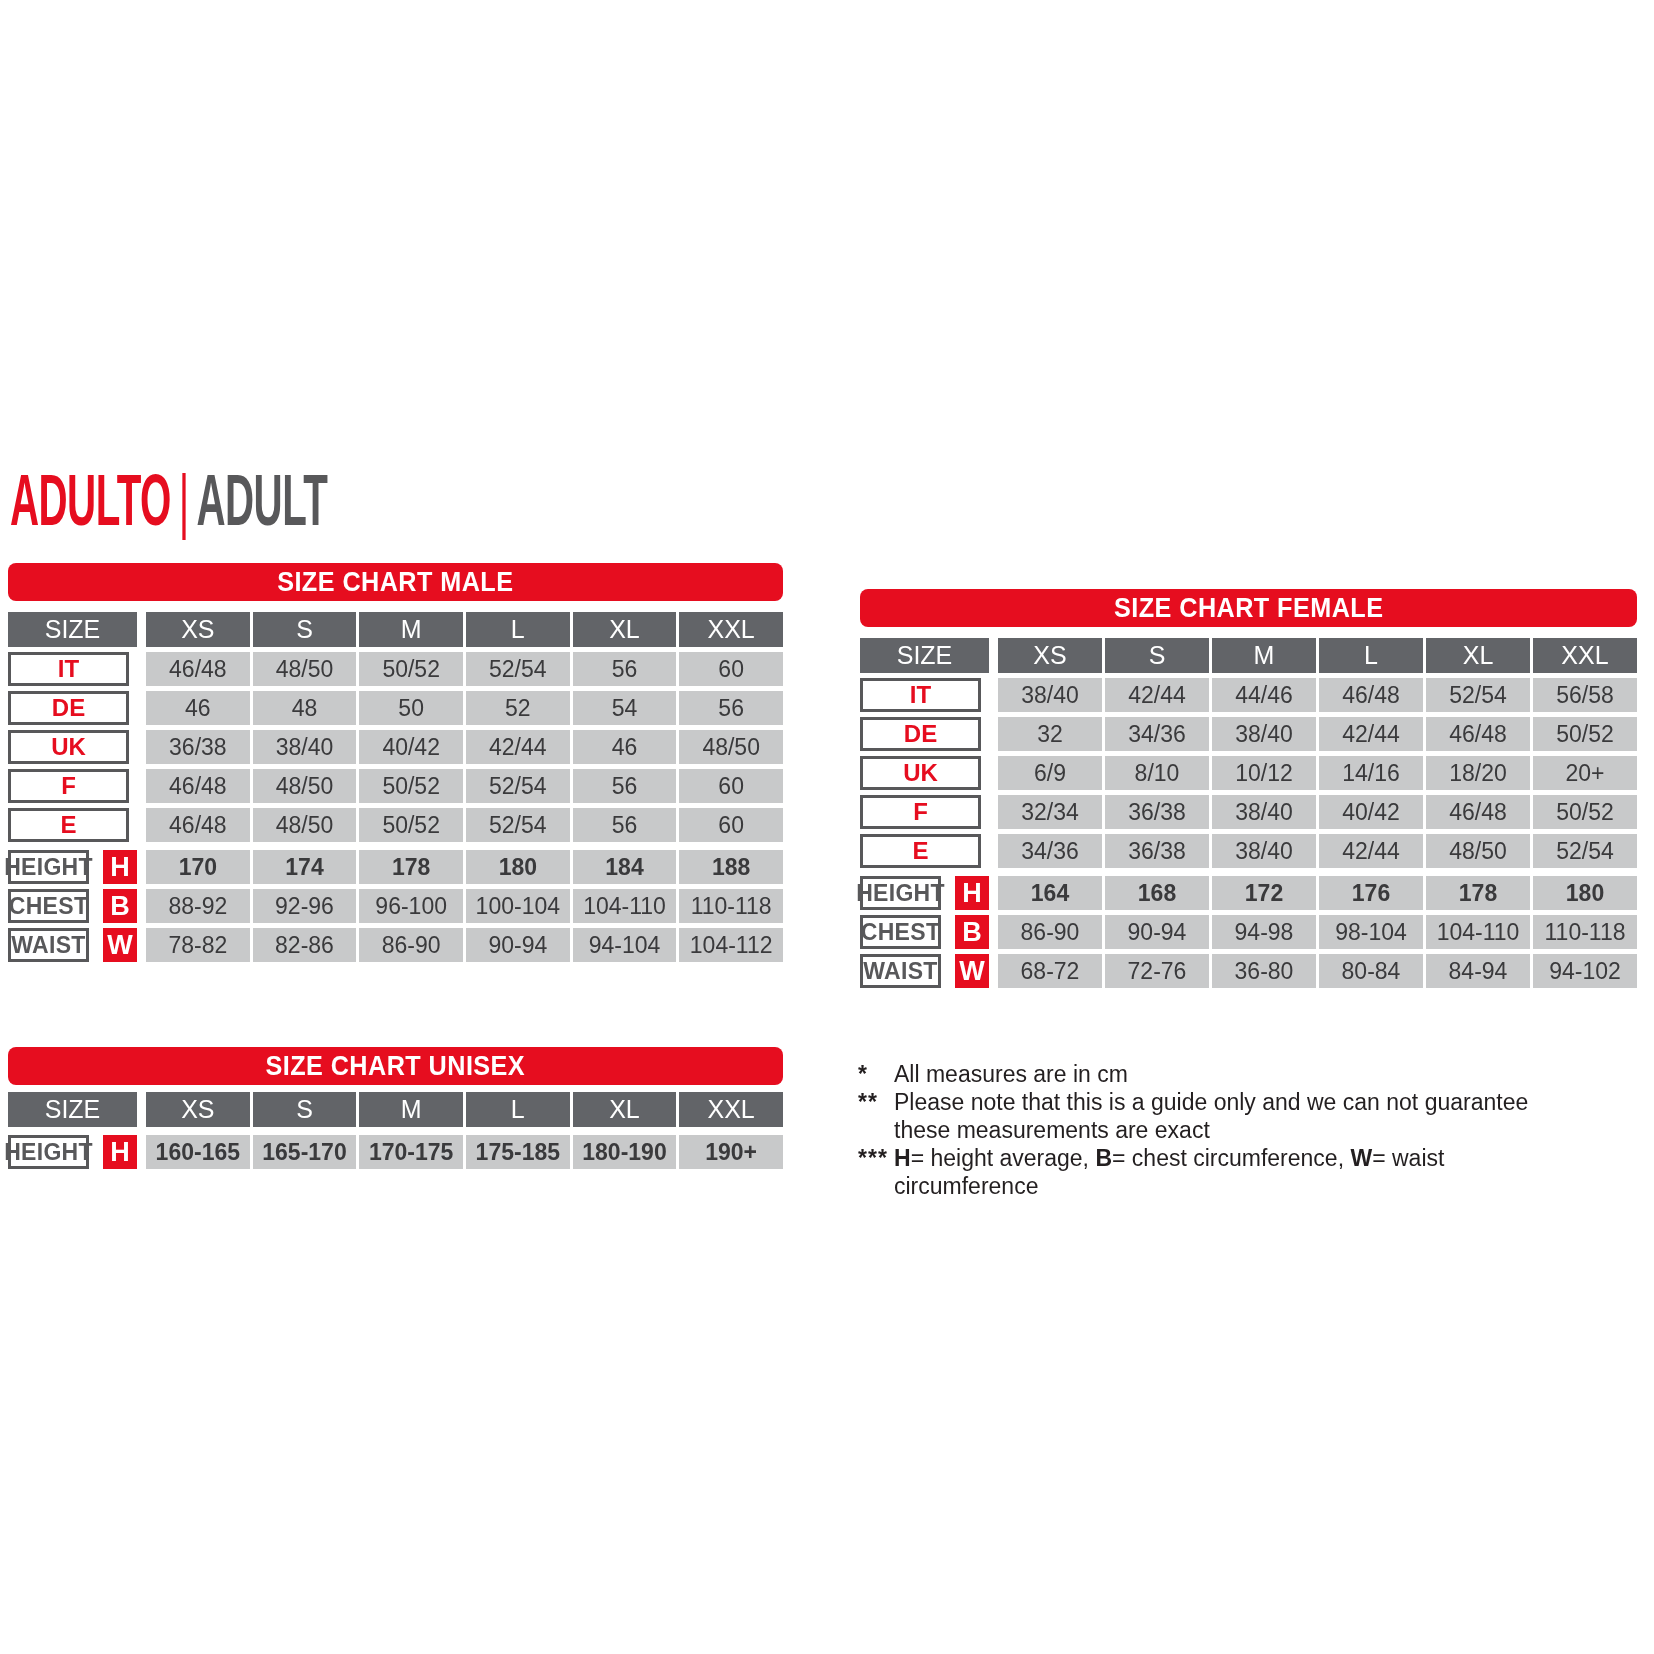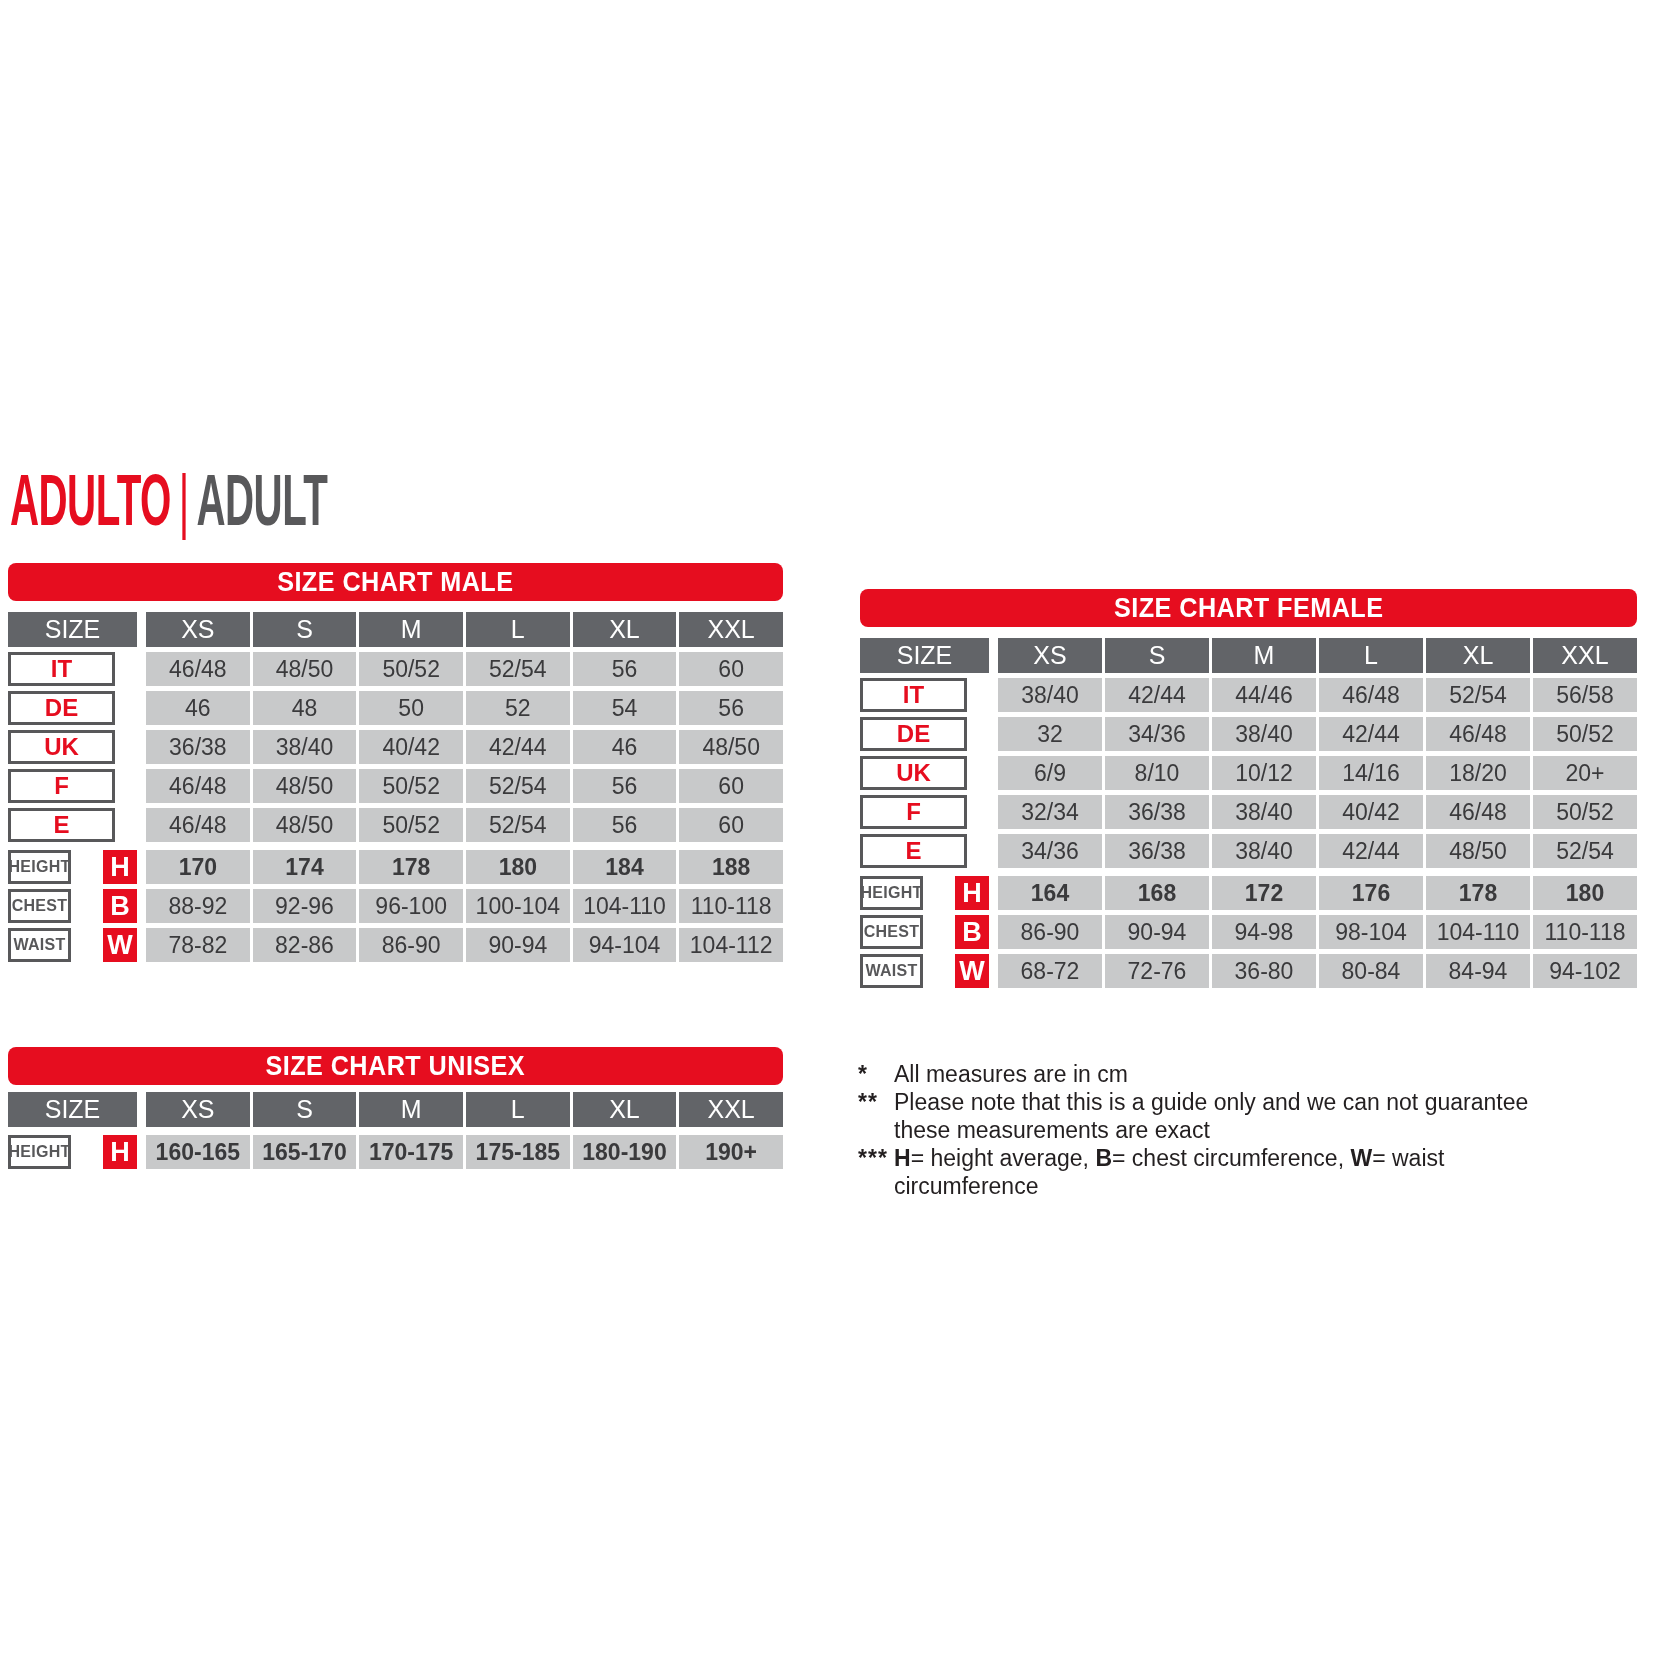--- a/index.html
+++ b/index.html
@@ -44,30 +44,30 @@
     background:var(--dkgray);color:#fff;height:35px;
     display:flex;align-items:center;justify-content:center;font-size:25px;
   }
   .c1{width:129px;}
   .vcell{
     background:var(--ltgray);color:var(--txtgray);height:34px;
     display:flex;align-items:center;justify-content:center;font-size:23px;
   }
   .vcell.bold{font-weight:bold;}
   .lblbox{
-    width:107px;height:34px;border:3px solid var(--bordergray);background:#fff;
+    width:121px;height:34px;border:3px solid var(--bordergray);background:#fff;
     color:var(--red);font-weight:bold;font-size:24px;
     display:flex;align-items:center;justify-content:center;
   }
   .measure-block{margin-top:8px;}
   .mwrap{width:129px;display:flex;justify-content:space-between;}
   .mbox{
-    width:63px;height:34px;border:3px solid var(--bordergray);background:#fff;
+    width:81px;height:34px;border:3px solid var(--bordergray);background:#fff;
     display:flex;align-items:center;justify-content:center;
-    color:var(--bordergray);font-weight:bold;font-size:16px;letter-spacing:0.3px;
+    color:var(--bordergray);font-weight:bold;font-size:23px;letter-spacing:0.3px;
   }
   .badge{
     width:34px;height:34px;background:var(--red);color:#fff;
     font-weight:bold;font-size:27px;
     display:flex;align-items:center;justify-content:center;
   }
   
   .footnotes{
     position:absolute;left:858px;top:1060px;width:720px;
     font-size:23px;color:var(--black);

